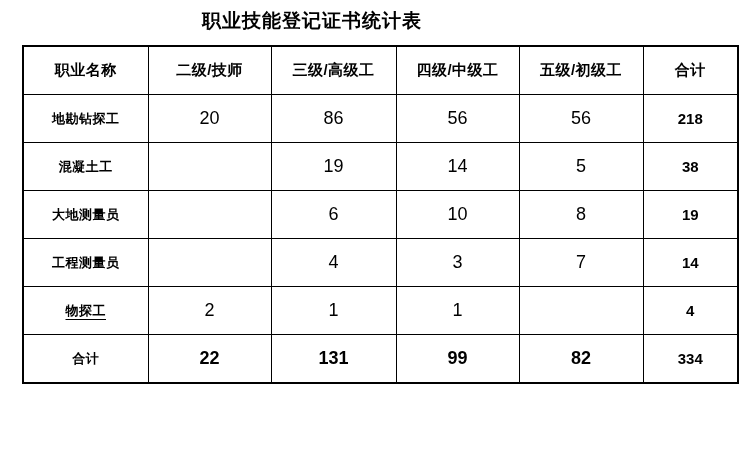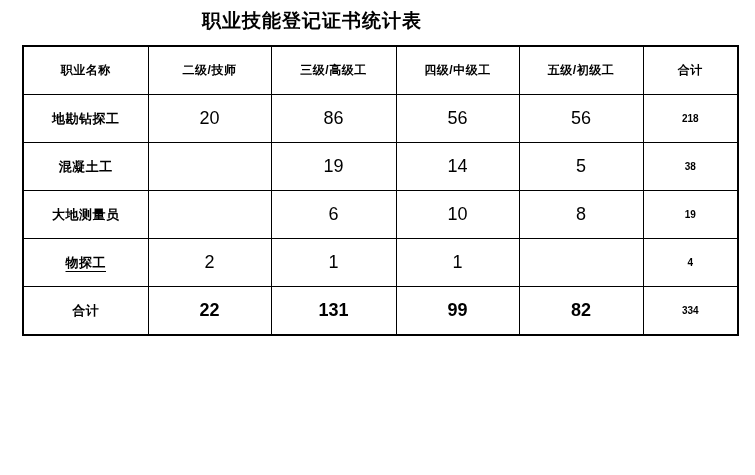--- a/index.html
+++ b/index.html
@@ -33,37 +33,37 @@
   table.stats th,
   table.stats td {
     border: 1px solid #000000;
     text-align: center;
     vertical-align: middle;
     height: 45px;
     padding: 1px 4px;
     overflow: hidden;
   }
   table.stats th {
-    font-size: 12px;
+    font-size: 15px;
     font-weight: bold;
     letter-spacing: 0.5px;
   }
   td.label-cell {
     font-size: 13px;
     font-weight: bold;
     white-space: pre-line;
     line-height: 1.35;
     letter-spacing: 0.5px;
   }
   td.num-cell {
     font-size: 18px;
     font-weight: normal;
   }
   td.total-cell {
-    font-size: 10px;
+    font-size: 15px;
     font-weight: bold;
   }
   tr.grand-total-row td.num-cell {
     font-weight: bold;
   }
   .spellcheck {
     text-decoration-line: underline;
     text-decoration-style: wavy;
     text-decoration-color: #008000;
     text-decoration-thickness: 1px;
@@ -114,20 +114,28 @@
     </tr>
     <tr>
       <td class="label-cell">大地测量员</td>
       <td class="num-cell"></td>
       <td class="num-cell">6</td>
       <td class="num-cell">10</td>
       <td class="num-cell">8</td>
       <td class="total-cell">19</td>
     </tr>
     <tr>
+      <td class="label-cell">工程测量员</td>
+      <td class="num-cell"></td>
+      <td class="num-cell">4</td>
+      <td class="num-cell">3</td>
+      <td class="num-cell">7</td>
+      <td class="total-cell">14</td>
+    </tr>
+    <tr>
       <td class="label-cell"><span class="spellcheck">物探工</span></td>
       <td class="num-cell">2</td>
       <td class="num-cell">1</td>
       <td class="num-cell">1</td>
       <td class="num-cell"></td>
       <td class="total-cell">4</td>
     </tr>
     <tr class="grand-total-row">
       <td class="label-cell">合计</td>
       <td class="num-cell">22</td>

